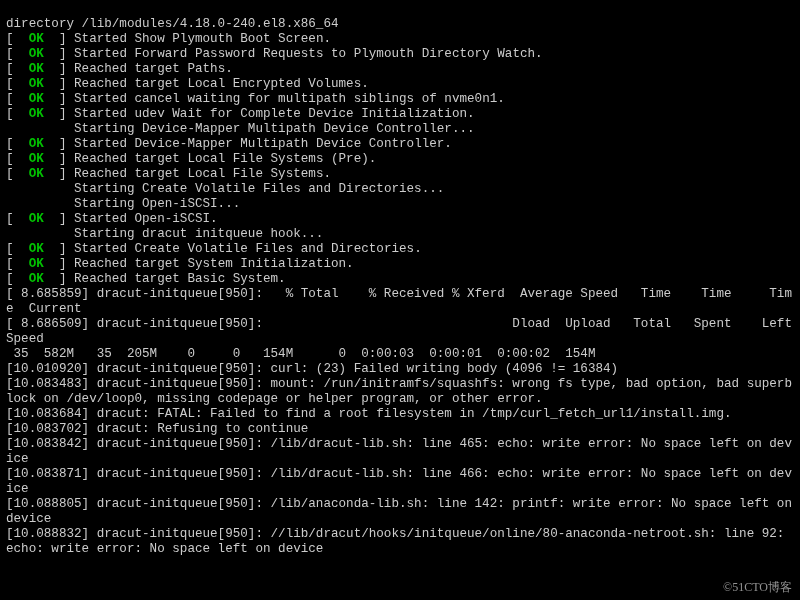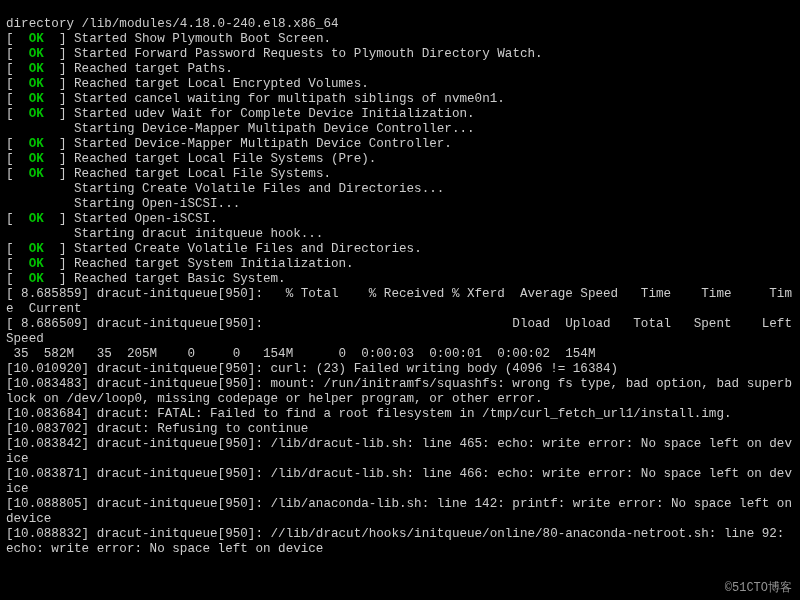--- a/index.html
+++ b/index.html
@@ -20,21 +20,21 @@
     white-space: pre-wrap;
     word-break: break-all;
     width: 788px;
     height: 592px;
   }
   .ok { color: #00c000; font-weight: bold; }
   .watermark {
     position: absolute;
     right: 8px;
     bottom: 4px;
-    font-family: Liberation Mono, monospace;
+    font-family: Liberation Serif, serif;
     font-size: 12px;
     color: #b8b8b8;
     opacity: 0.8;
   }
 </style>
 </head>
 <body>
 
 <pre id="terminal">directory /lib/modules/4.18.0-240.el8.x86_64
 [  <span class="ok">OK</span>  ] Started Show Plymouth Boot Screen.

